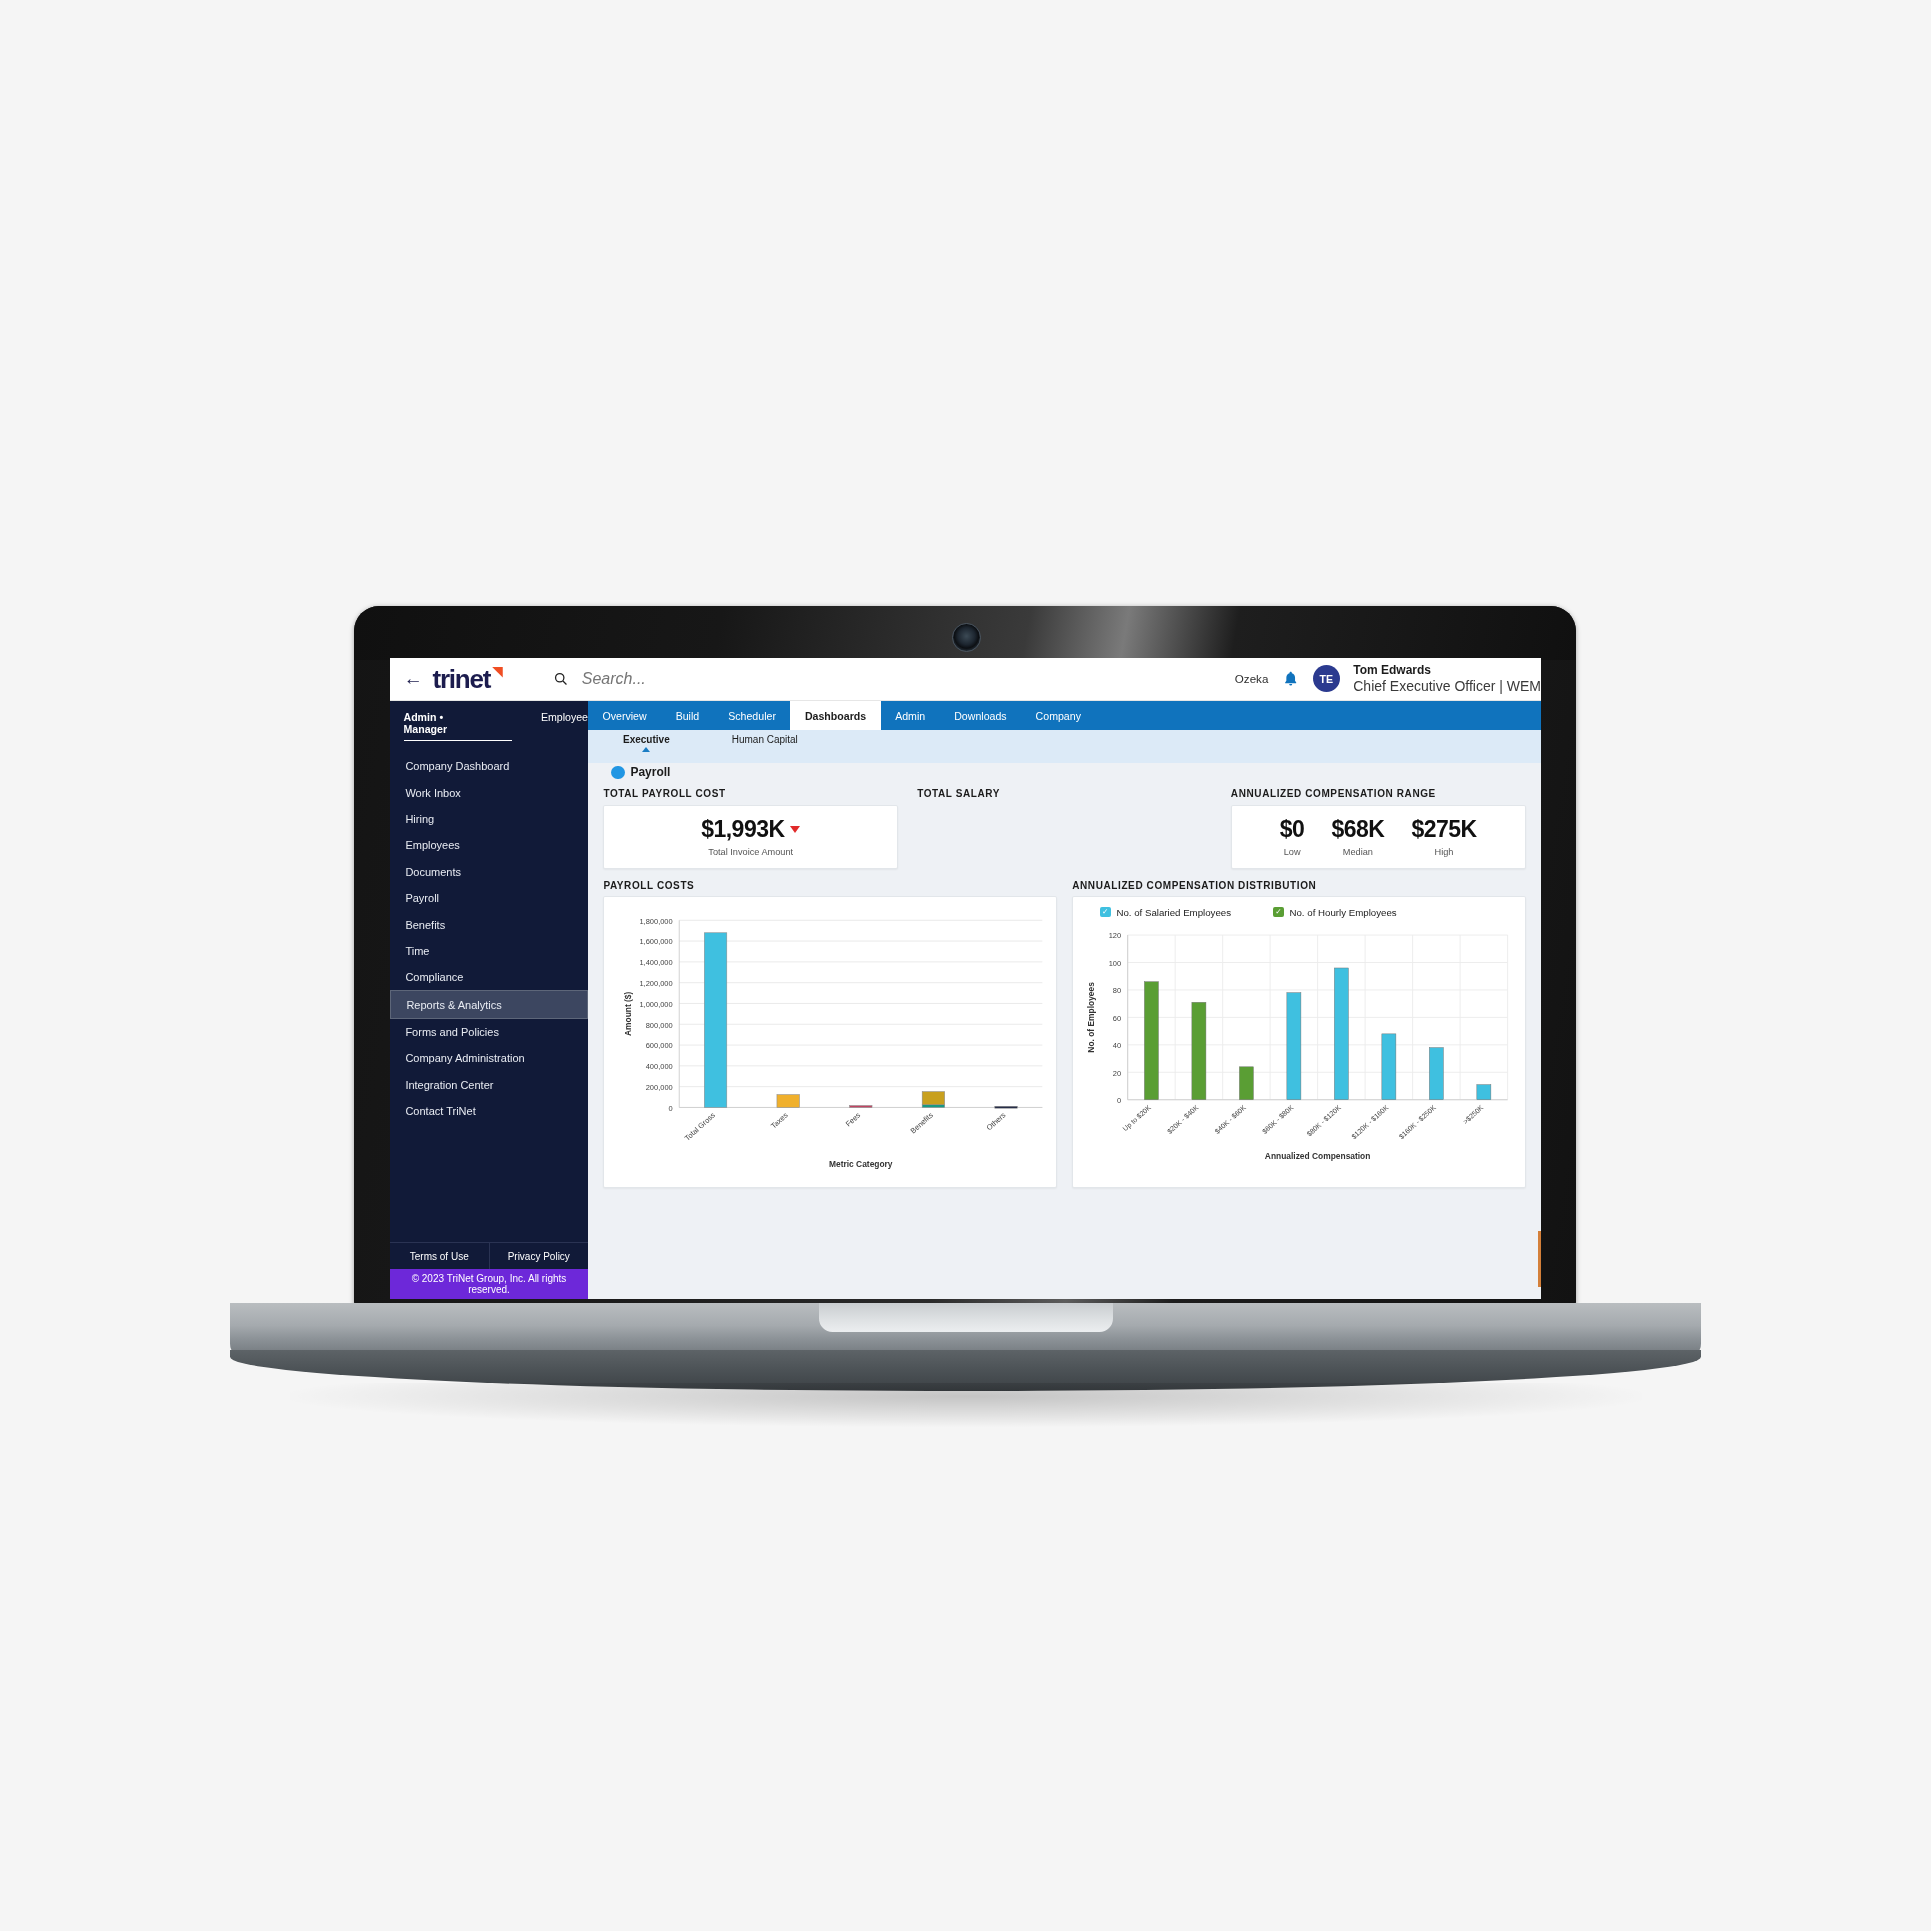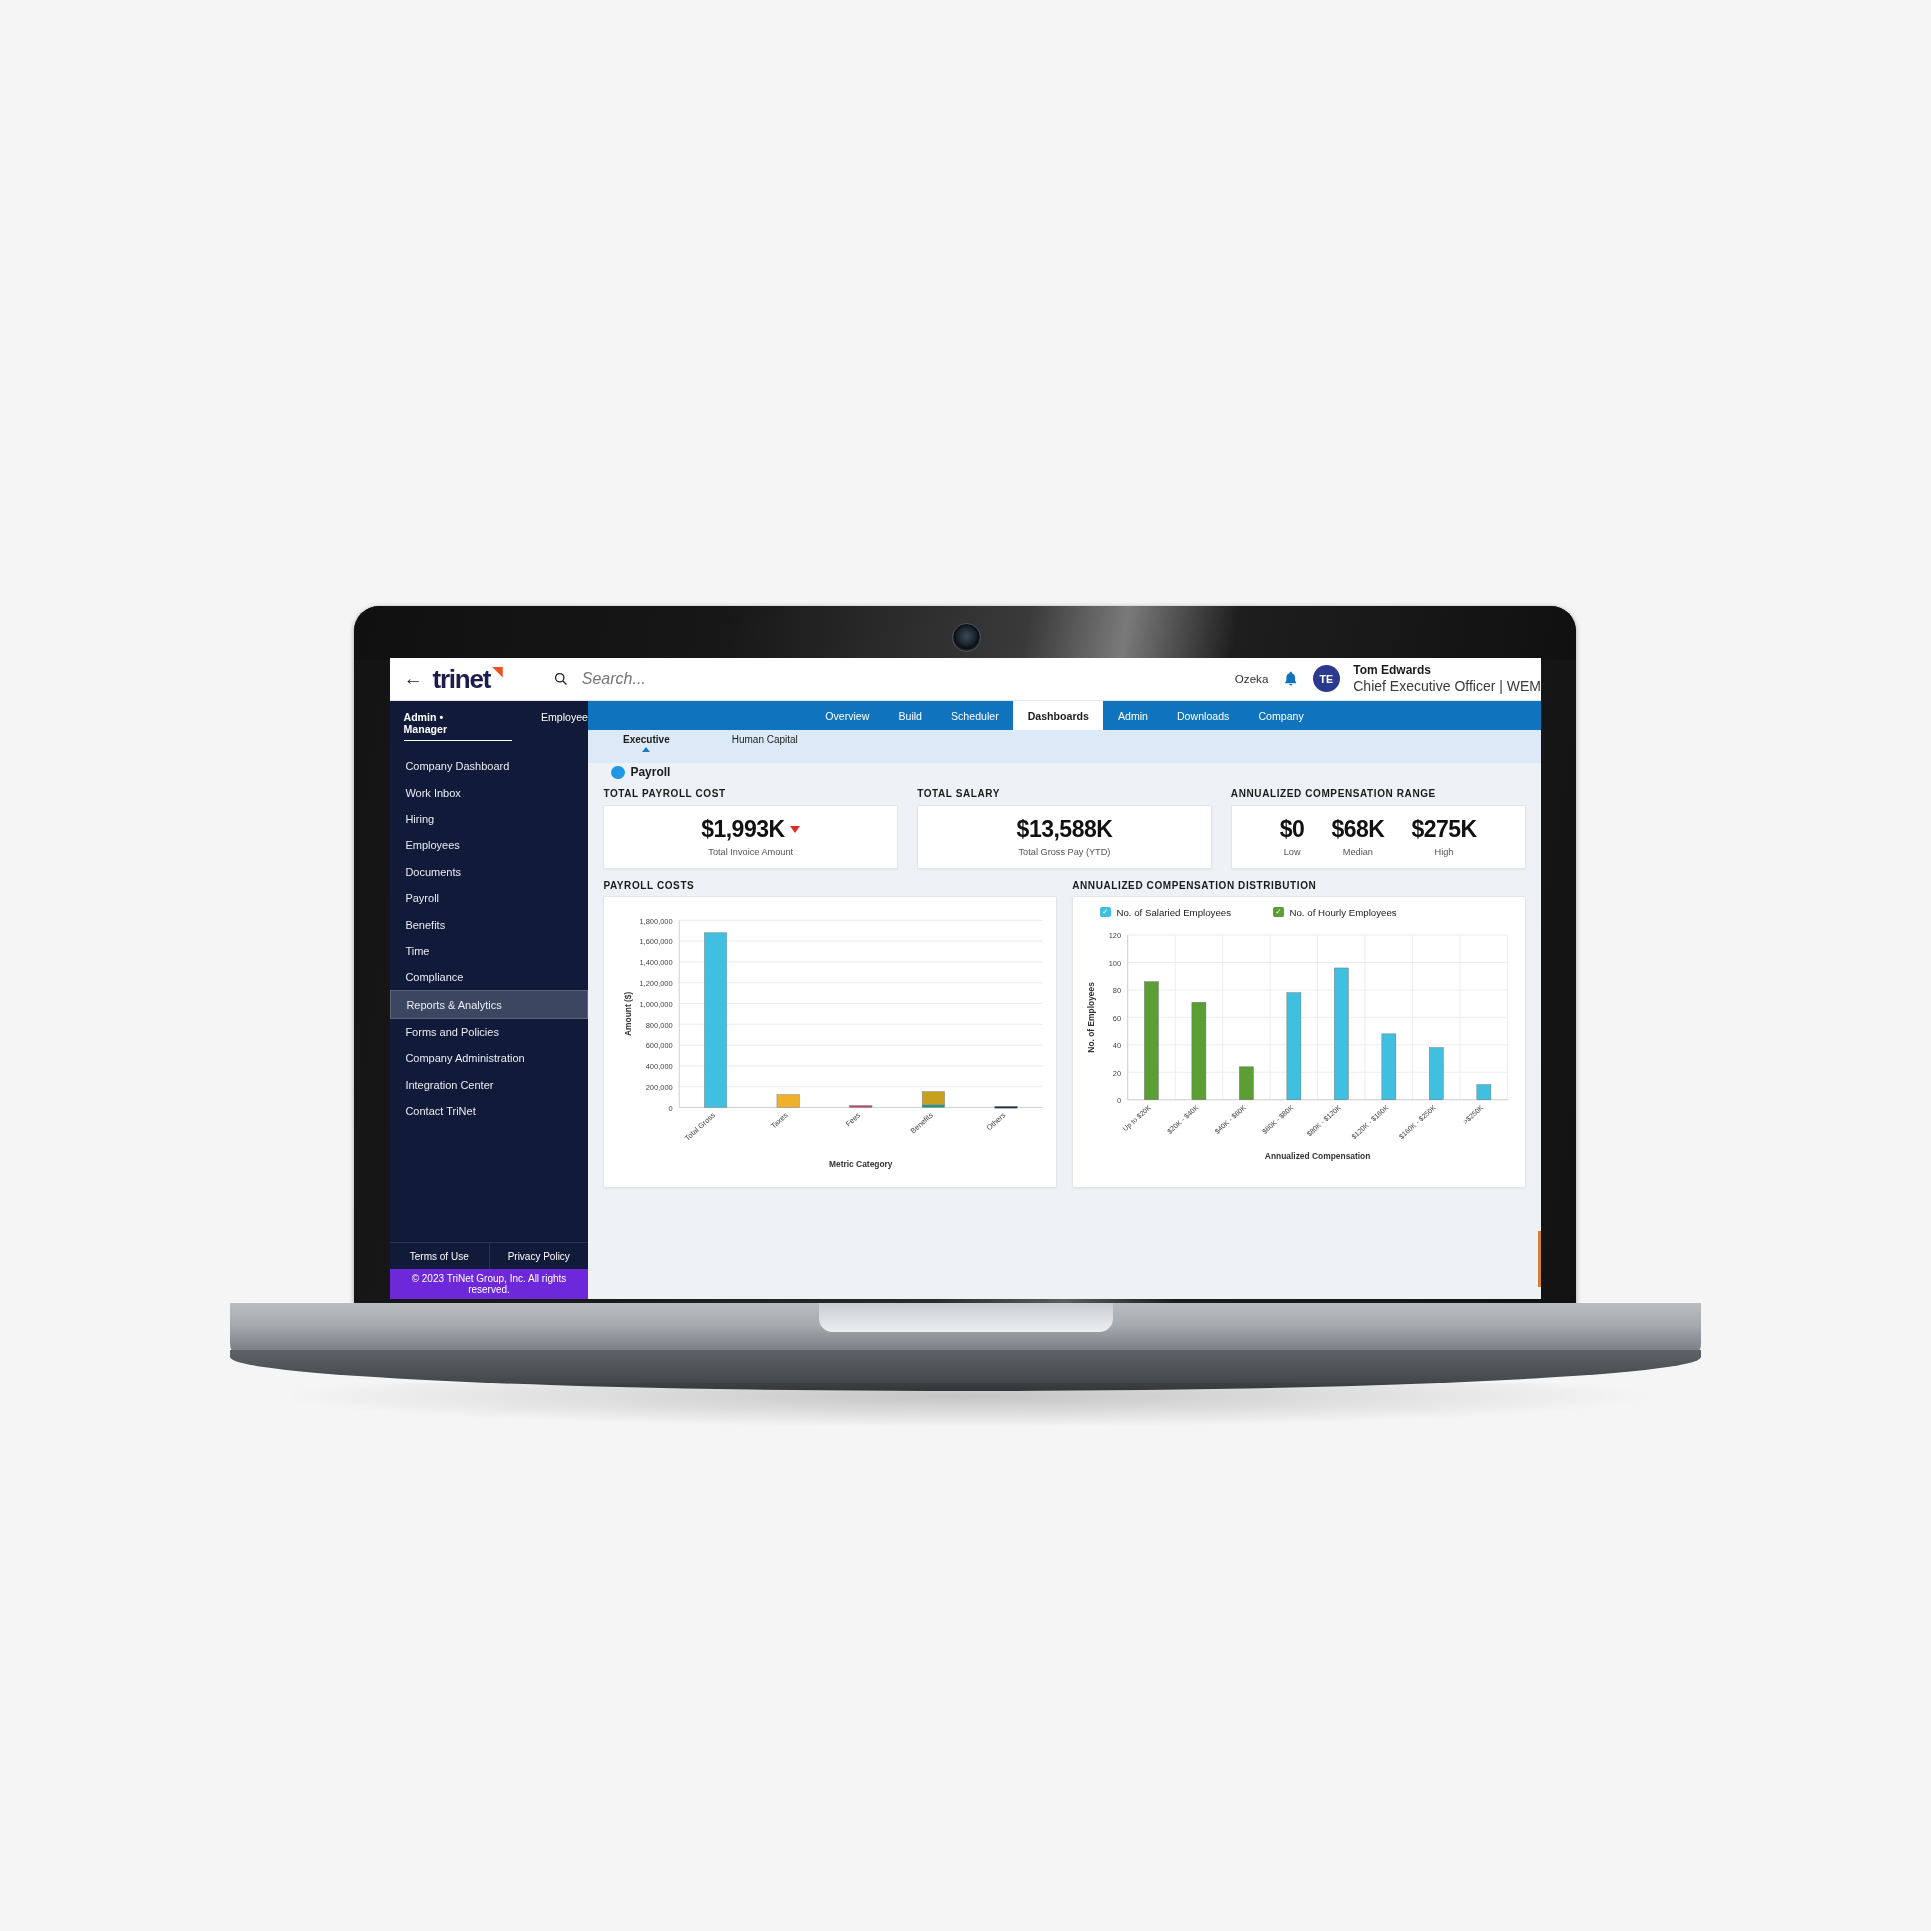--- a/index.html
+++ b/index.html
@@ -81,21 +81,21 @@
   .nav{margin-top:11.6px;flex:1;}
   .nav-item{font-size:11px;color:#e9ecf3;padding:7.2px 15.4px;}
   .nav-item.active{background:#3c4660;border:1px solid #5a6party;border:1px solid #5d6679;}
   .side-foot{display:flex;border-top:1px solid #2a3353;}
   .side-foot div{flex:1;text-align:center;font-size:10px;color:#fff;padding:7.7px 0;}
   .side-foot div:first-child{border-right:1px solid #2a3353;}
   .copyright{background:#6d28d9;color:#fff;font-size:10px;text-align:center;padding:3.9px 0 4.8px;}
 
   
   .main{flex:1;display:flex;flex-direction:column;background:#eef1f5;min-width:0;}
-  .navbar{height:29px;background:#1073bd;display:flex;align-items:stretch;justify-content:center;}
+  .navbar{height:29px;background:#1073bd;display:flex;align-items:stretch;}
   .navtab{display:flex;align-items:center;padding:0 14.5px;font-size:10.6px;color:#fff;}
   .navtab.active{background:#ffffff;color:#1b1b1b;font-weight:700;}
   .subbar{height:29px;background:#dceaf7;display:flex;align-items:flex-start;padding-top:3.9px;position:relative;}
   .subtab{font-size:10px;color:#1b1b1b;position:relative;}
   .subtab.active{font-weight:600;margin-left:35px;}
   .subtab.idle{margin-left:62px;}
   .caret-up{position:absolute;left:50%;margin-left:-4.8px;top:13.5px;width:0;height:0;
       border-left:4.8px solid transparent;border-right:4.8px solid transparent;border-bottom:5.8px solid #1a7dc4;}
 
   .content{flex:1;padding:0 15.4px;overflow:hidden;position:relative;}
@@ -228,26 +228,20 @@
                   <div class="kpi-big">
                     <span>$1,993K</span>
                     <span class="dn-caret"></span>
                   </div>
                   <div class="kpi-sub">Total Invoice Amount</div>
                 </div>
               </div>
 
               <div class="kpi">
                 <div class="kpi-label">TOTAL SALARY</div>
-                <div class="kpi-card">
-                  <div class="kpi-big">
-                    <span>$13,588K</span>
-                  </div>
-                  <div class="kpi-sub">Total Gross Pay (YTD)</div>
-                </div>
               </div>
 
               <div class="kpi">
                 <div class="kpi-label">ANNUALIZED COMPENSATION RANGE</div>
                 <div class="kpi-card">
                   <div class="triple">
                     <div class="c">
                       <div class="kpi-big">$0</div>
                       <div class="kpi-sub">Low</div>
                     </div>

